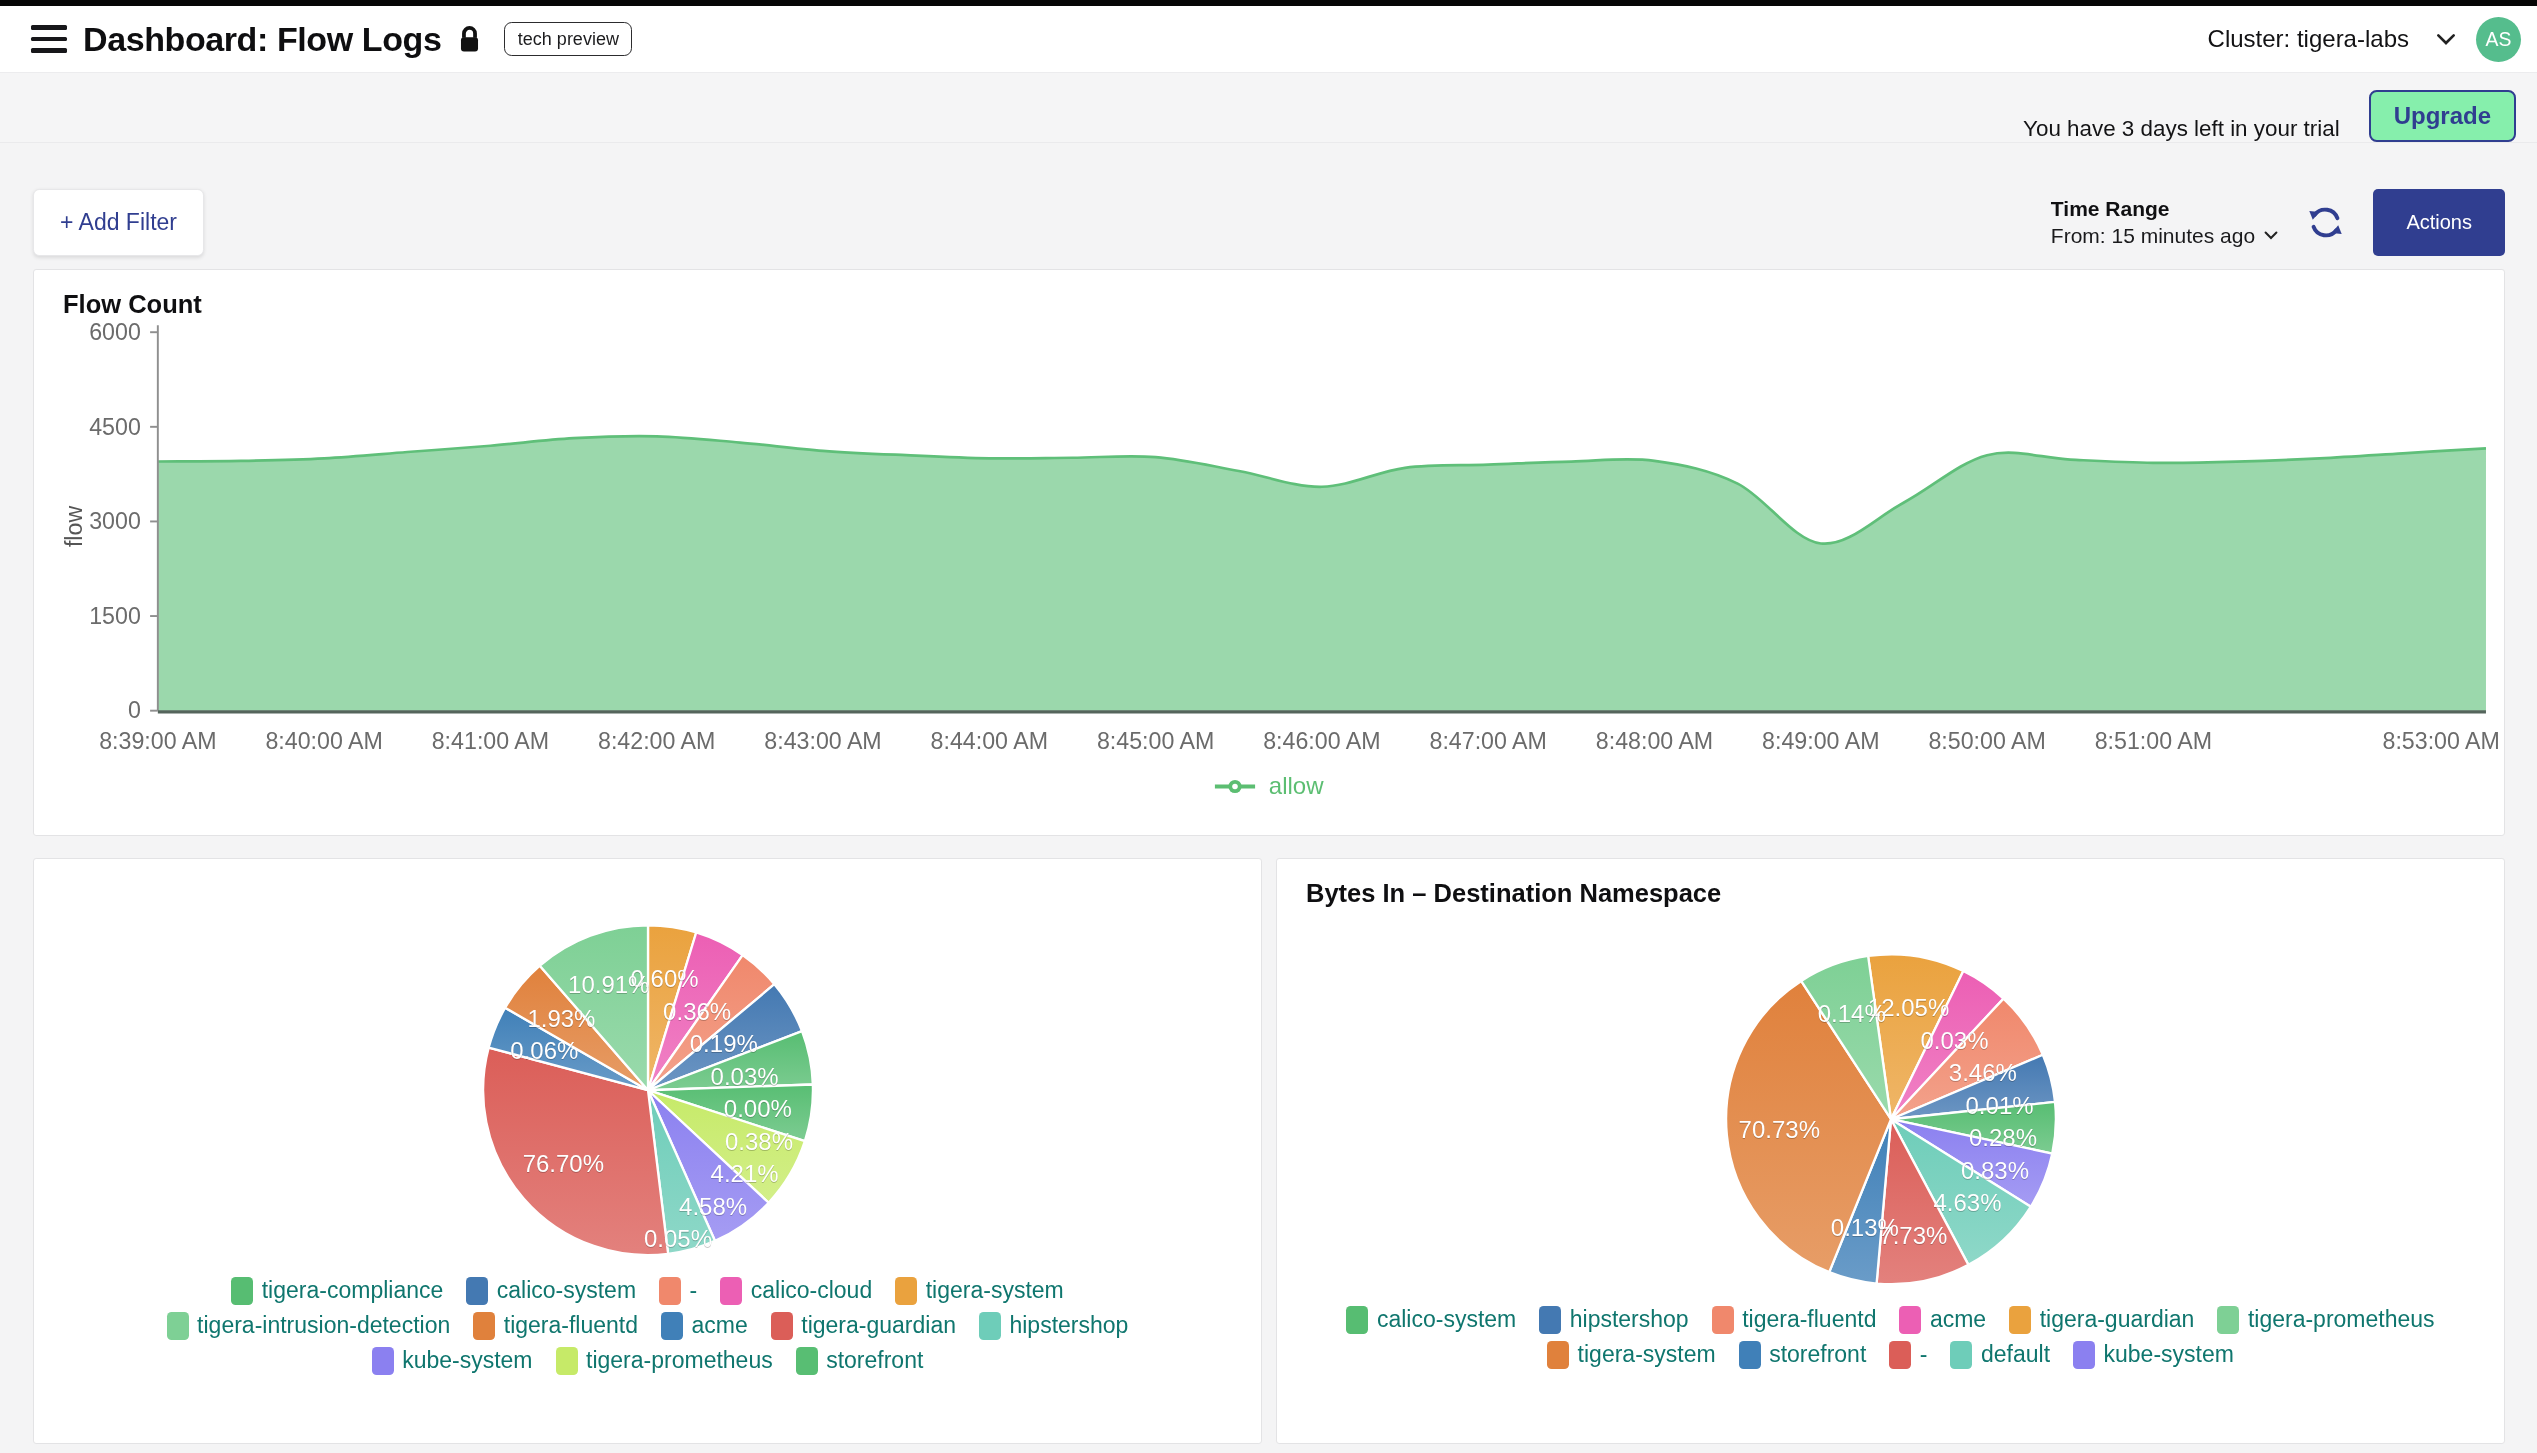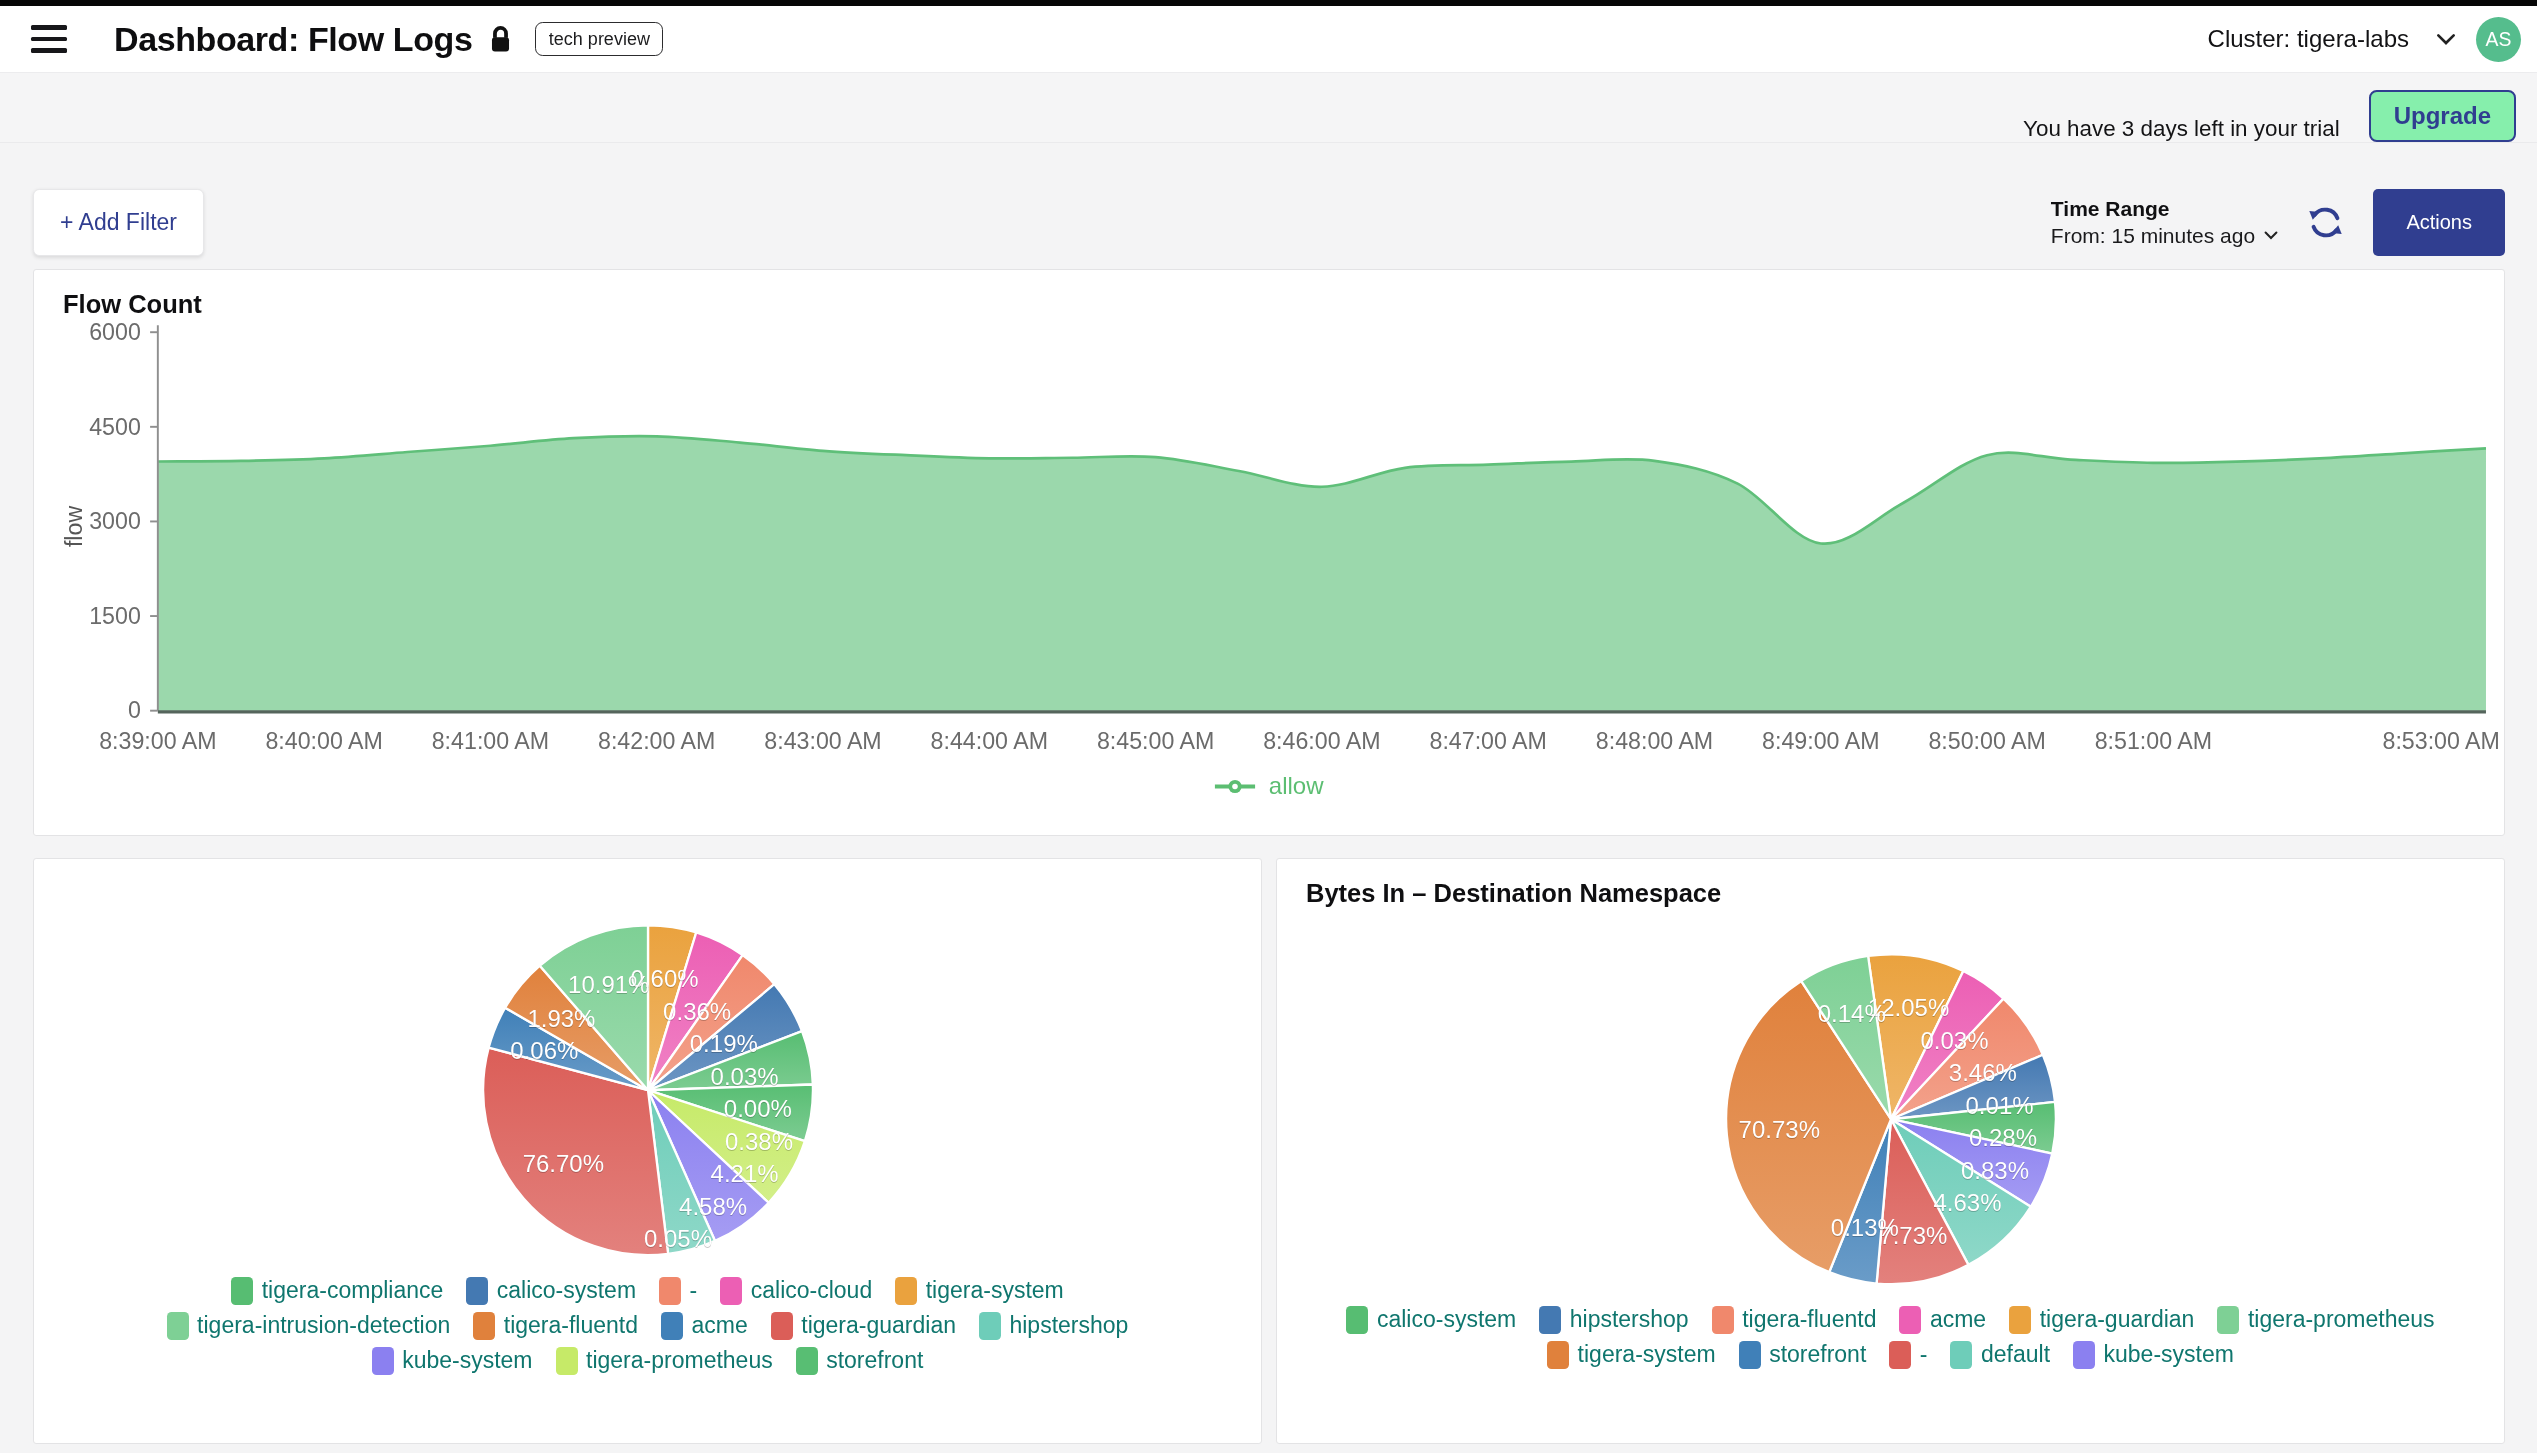--- a/index.html
+++ b/index.html
@@ -5,21 +5,21 @@
   * { box-sizing: border-box; margin: 0; padding: 0; }
   html,body { width: 2538px; height: 1454px; overflow: hidden; }
   body { font-family: "Liberation Sans", sans-serif; background: #f4f4f5; color: #111; }
 
   .topstrip { height: 6.2px; background: #060606; }
 
   
   .header { height: 67px; background: #fff; display: flex; align-items: center; padding: 0 17px 0 31px; border-bottom: 1.5px solid #ececee; }
   .burger { width: 36px; display: flex; flex-direction: column; gap: 7px; cursor: pointer; }
   .burger div { height: 4.6px; background: #17171a; border-radius: 1.5px; }
-  .app-title { font-size: 34px; font-weight: 700; letter-spacing: -0.4px; margin-left: 47px; color: #0e0e10; }
+  .app-title { font-size: 34px; font-weight: 700; letter-spacing: -0.4px; margin-left: 16px; color: #0e0e10; }
   .lock { margin-left: 17px; display: flex; align-items: center; }
   .pill { margin-left: 23px; border: 1.5px solid #2c2c2e; border-radius: 7.7px; padding: 5.4px 12.4px; font-size: 18px; color: #1c1c1e; background: #fff; }
   .header-right { margin-left: auto; display: flex; align-items: center; gap: 20px; }
   .cluster { display: flex; align-items: center; gap: 27px; font-size: 24px; color: #121214; cursor: pointer; }
   .avatar { width: 45px; height: 45px; border-radius: 50%; background: #55bd8d; color: #fff; font-size: 19.4px; display: flex; align-items: center; justify-content: center; }
 
   
   .trialbar { height: 70px; background: #f5f5f6; border-bottom: 1.5px solid #eaeaec; display: flex; align-items: flex-end; justify-content: flex-end; gap: 29px; padding-right: 22px; }
   .trial-text { font-size: 22.4px; color: #141416; }
   .upgrade-btn { background: #86efac; border: 2.3px solid #303e90; color: #303e90; font-size: 24px; font-weight: 700; padding: 10px 23px; border-radius: 7.7px; cursor: pointer; font-family: inherit; }

